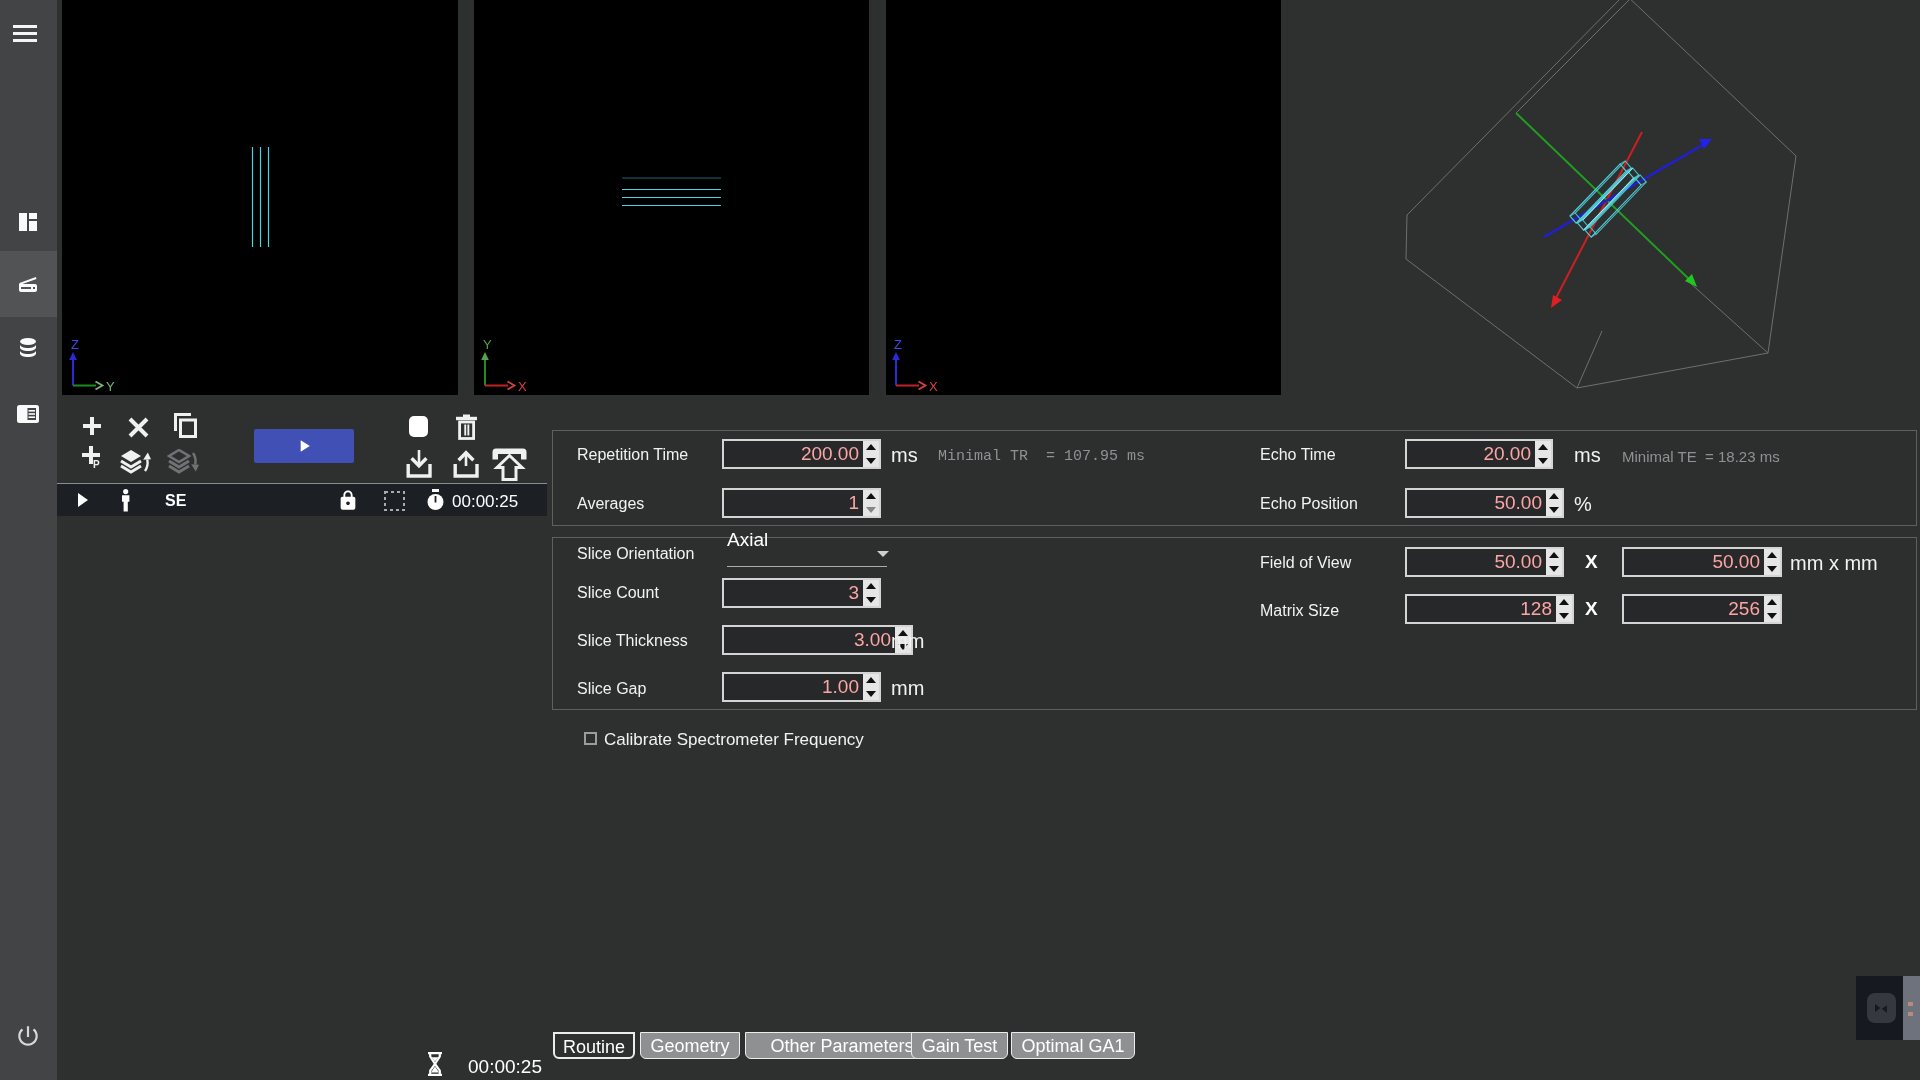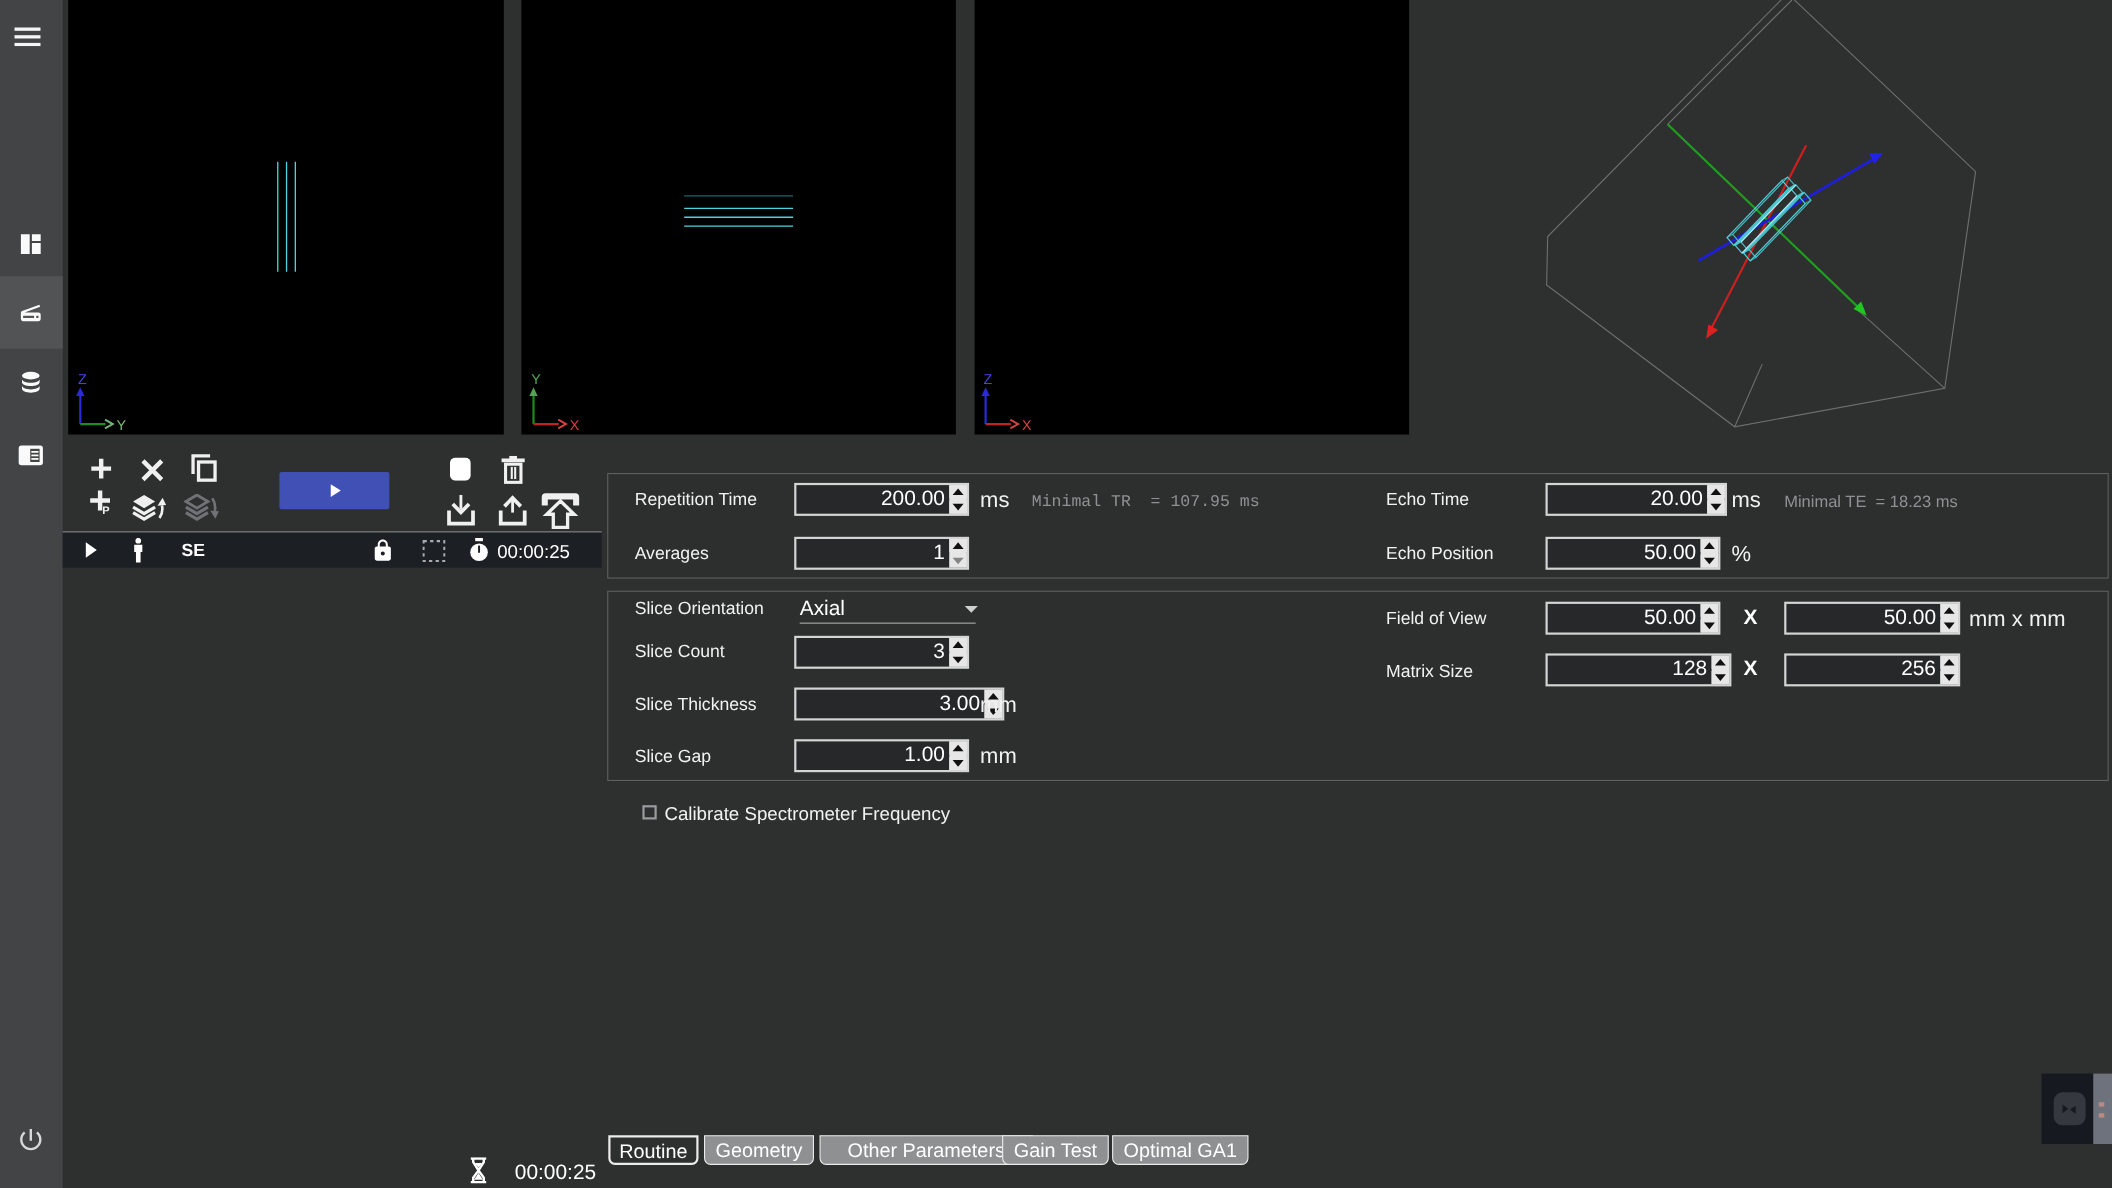--- a/index.html
+++ b/index.html
@@ -14,21 +14,21 @@
   #playbtn { left:254px; top:429px; width:100px; height:34px; background:#4050b5; border-radius:2px; }
   #playbtn svg { position:absolute; left:40px; top:7px; }
   
   #seqbar { left:57px; top:483px; width:490px; height:33px; background:#1c2025; border-top:1px solid #8a8d8f; }
   
   .panel { border:1px solid #5e5f60; background:#2d2e2e; }
   .flabel { position:absolute; color:#f2f2f2; font-size:16px; }
   .gray { color:#8f9294; font-size:15px; position:absolute; }
   .unit { position:absolute; color:#f2f2f2; font-size:20px; }
   .inp { position:absolute; background:#272829; border:2px solid #d4d4d4; height:30px; }
-  .inp .val { position:absolute; right:20px; top:50%; transform:translateY(-50%); color:#ffffff; font-size:19px; }
+  .inp .val { position:absolute; right:20px; top:50%; transform:translateY(-50%); color:#fca5a5; font-size:19px; }
   .spin { position:absolute; right:0; top:0; bottom:0; width:16px; background:#e6e6e6; }
   .spin .up, .spin .dn { position:absolute; left:0; width:16px; height:12px; background:#e6e6e6; }
   .spin .up { top:0; } .spin .dn { bottom:0; }
   .tri-up { width:0; height:0; border-left:5px solid transparent; border-right:5px solid transparent; border-bottom:6px solid #111; position:absolute; left:3px; top:3px; }
   .tri-dn { width:0; height:0; border-left:5px solid transparent; border-right:5px solid transparent; border-top:6px solid #111; position:absolute; left:3px; top:3px; }
   
   .tab { position:absolute; top:1032px; height:27px; color:#fff; font-size:18px; text-align:center; line-height:26px; border:1px solid #ececec; border-radius:0 0 6px 6px; background:#8e9091; }
   .tab.active { background:transparent; border-width:2px; }
 </style>
 </head>
@@ -253,21 +253,21 @@
         </div>
         <div class="dn">
           <div class="tri-dn"></div>
         </div>
       </div>
   </div>
   <div class="unit" style="left:891px; top:444px;">ms</div>
   <div class="gray" style="left:938px; top:448px;font-family:Liberation Mono, monospace;">Minimal TR&nbsp;&nbsp;= 107.95 ms</div>
 
   <div class="flabel" style="left:1260px; top:446px;">Echo Time</div>
-  <div class="inp" style="left:1405px; top:439px; width:165px;padding-left:40px;">
+  <div class="inp" style="left:1405px; top:439px; width:148px;padding-left:40px;">
     <div class="val">20.00</div>
     <div class="spin">
         <div class="up">
           <div class="tri-up"></div>
         </div>
         <div class="dn">
           <div class="tri-dn"></div>
         </div>
       </div>
   </div>
@@ -295,21 +295,21 @@
           <div class="tri-up"></div>
         </div>
         <div class="dn">
           <div class="tri-dn"></div>
         </div>
       </div>
   </div>
   <div class="unit" style="left:1574px; top:493px;">%</div>
 
   <div class="flabel" style="left:577px; top:545px;">Slice Orientation</div>
-  <div class="abs" style="left:727px; top:543px; color:#fff; font-size:19px;">Axial</div>
+  <div class="abs" style="left:727px; top:529px; color:#fff; font-size:19px;">Axial</div>
   <div class="abs" style="left:727px; top:566px; width:160px; border-top:1px solid #aaacae;"></div>
   <div class="abs" style="left:877px; top:551px; width:0; height:0; border-left:6px solid transparent; border-right:6px solid transparent; border-top:6px solid #cfcfcf;"></div>
 
   <div class="flabel" style="left:577px; top:584px;">Slice Count</div>
   <div class="inp" style="left:722px; top:578px; width:159px;">
     <div class="val">3</div>
     <div class="spin">
         <div class="up">
           <div class="tri-up"></div>
         </div>

